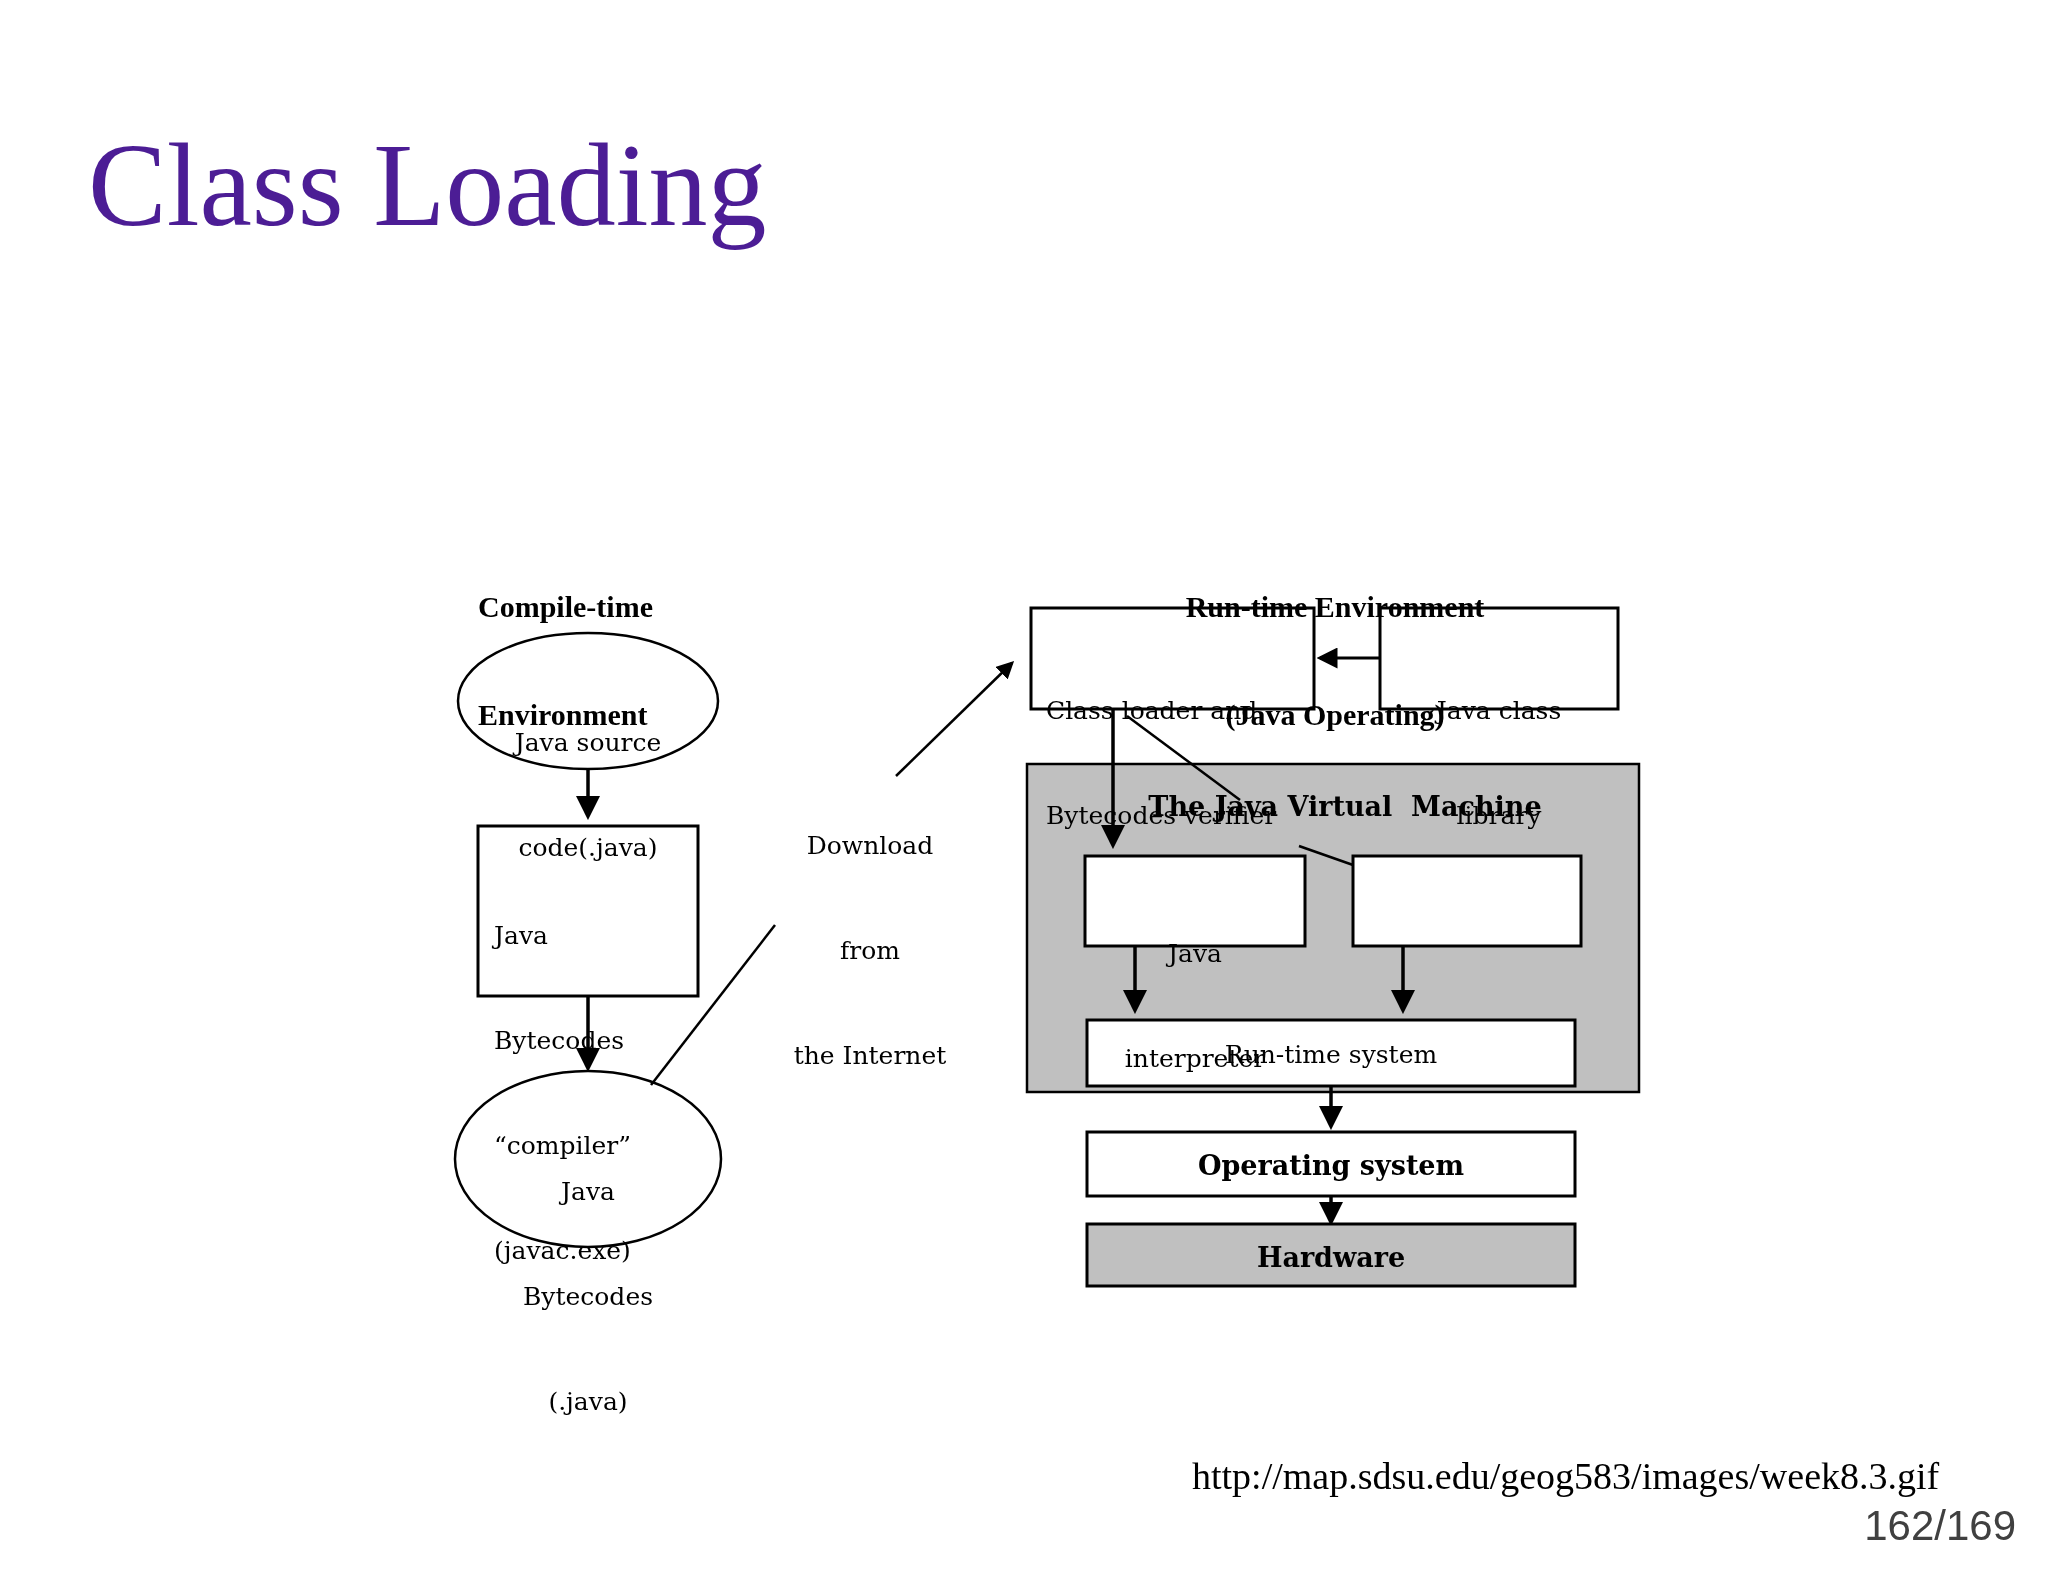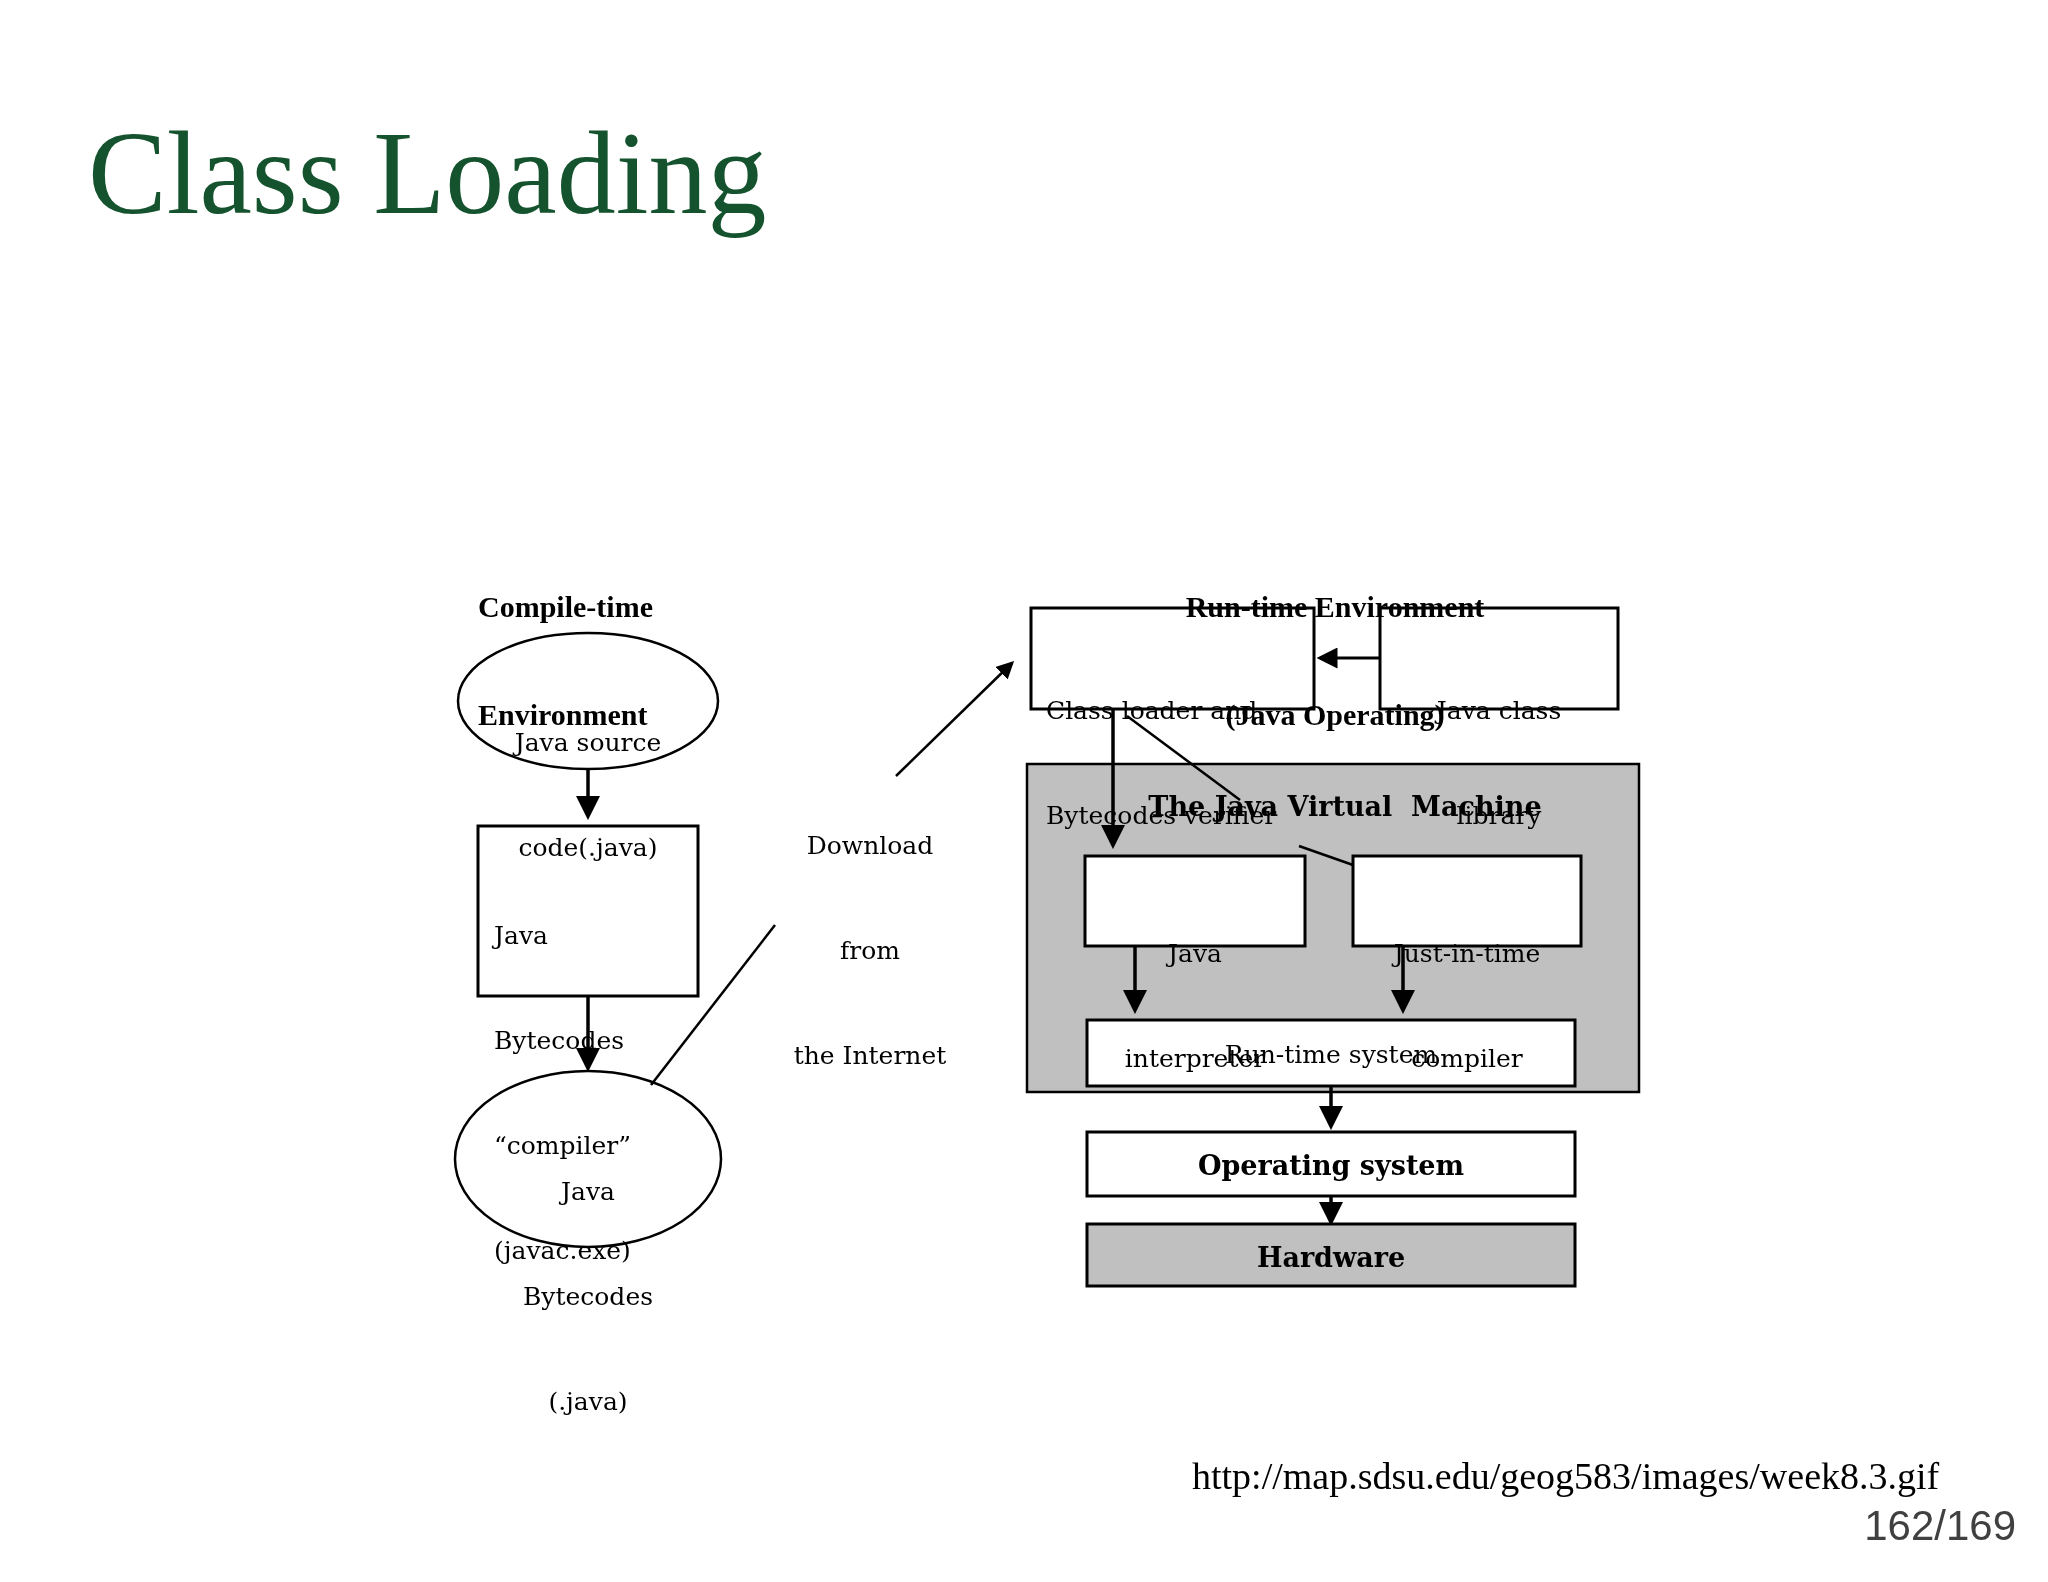--- a/index.html
+++ b/index.html
@@ -12,25 +12,25 @@
     height: 1582px;
     position: relative;
     overflow: hidden;
     font-family: "Liberation Serif", serif;
   }
 
   
   #slide-title {
     position: absolute;
     left: 88px;
-    top: 112px;
+    top: 124px;
     font-family: "Liberation Serif", serif;
     font-size: 118px;
     line-height: 1.05;
-    color: #14532d;
+    color: #4c1d95;
     white-space: nowrap;
     letter-spacing: 0px;
   }
 
   
   #diagram {
     position: absolute;
     left: 0;
     top: 0;
     width: 2048px;
@@ -189,24 +189,20 @@
     <div>library</div>
   </div>
 
   <div class="dtext bold center" style="left:1110px; top:789px; width:470px; font-size:27px;">The Java Virtual  Machine</div>
 
   <div class="dtext center" style="left:1085px; top:866px; width:220px;">
     <div>Java</div>
     <div>interpreter</div>
   </div>
 
-  <div class="dtext center" style="left:1353px; top:866px; width:228px;">
-    <div>Just-in-time</div>
-    <div>compiler</div>
-  </div>
 
   <div class="dtext center" style="left:1087px; top:1037px; width:488px;">Run-time system</div>
 
   <div class="dtext bold center" style="left:1087px; top:1148px; width:488px; font-size:27px;">Operating system</div>
 
   <div class="dtext bold center" style="left:1087px; top:1240px; width:488px; font-size:27px;">Hardware</div>
 
 </div>
 
 <div id="source-url">http://map.sdsu.edu/geog583/images/week8.3.gif</div>

